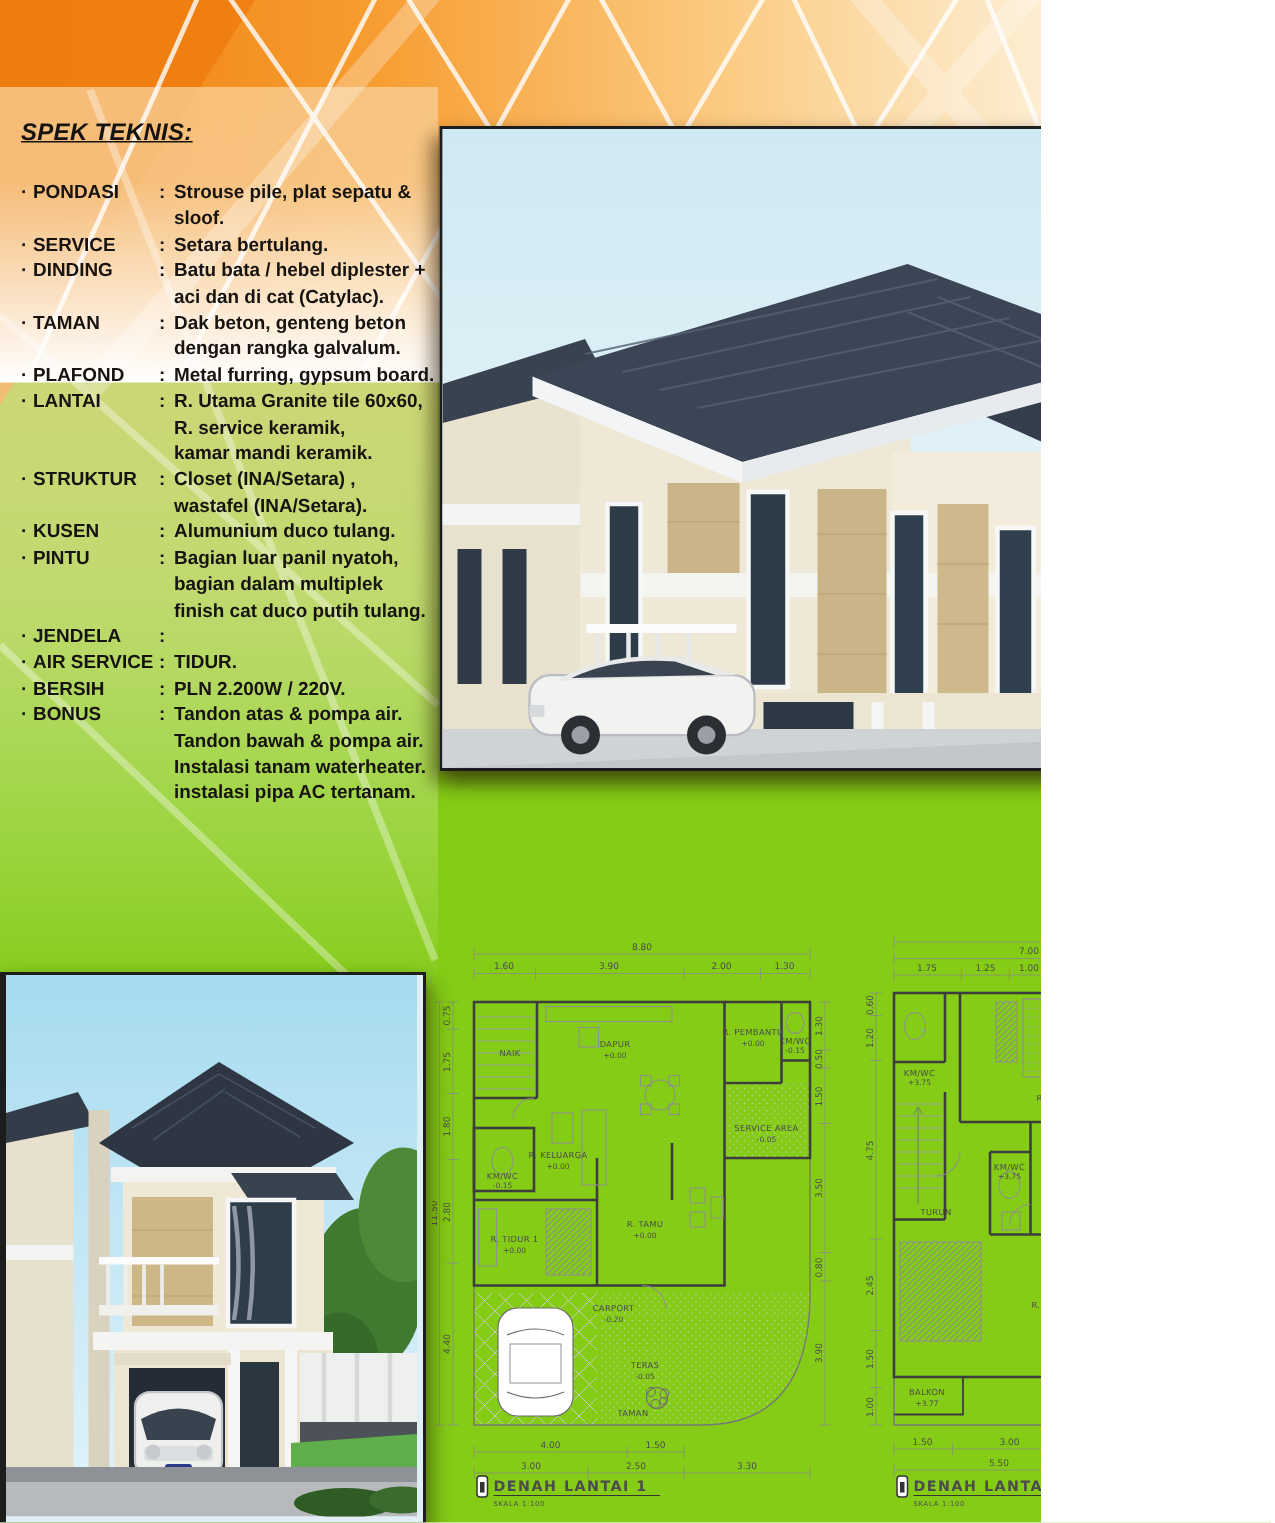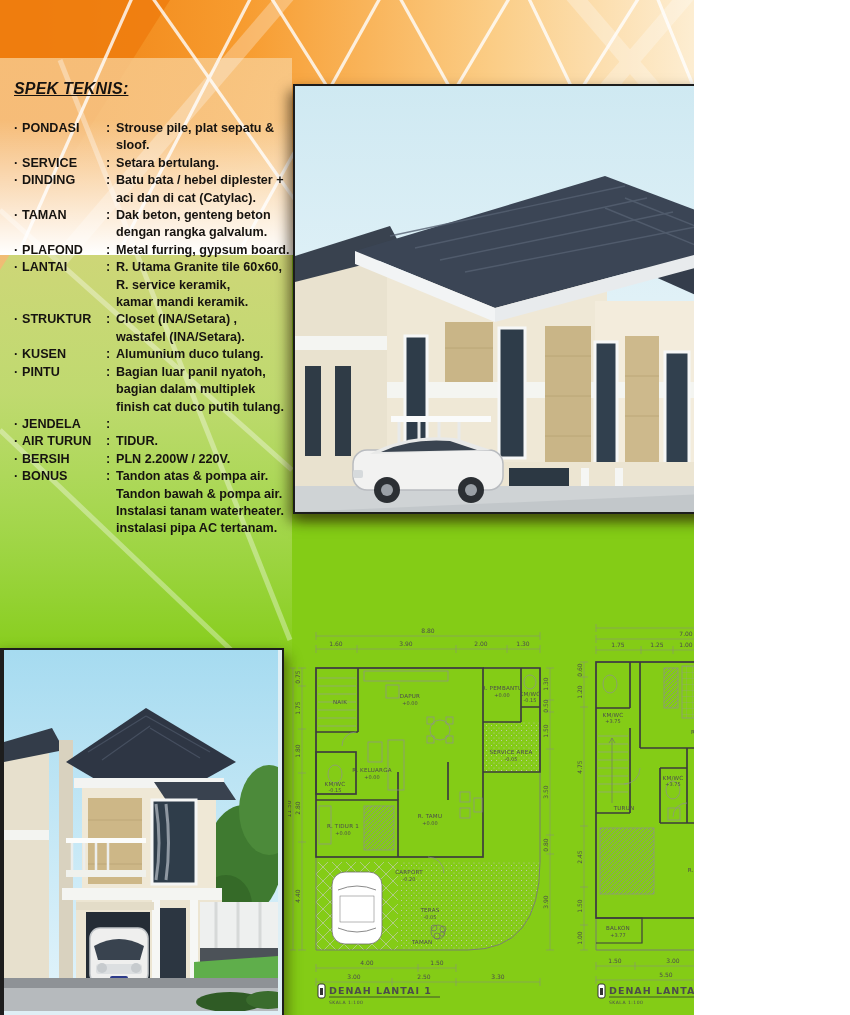--- a/index.html
+++ b/index.html
@@ -161,21 +161,21 @@
 bagian dalam multiplek
 finish cat duco putih tulang.</span>
       </div>
       <div class="spec-row">
         <span class="spec-bullet">·</span>
         <span class="spec-label">JENDELA</span>
         <span class="spec-colon">:</span>
       </div>
       <div class="spec-row">
         <span class="spec-bullet">·</span>
-        <span class="spec-label">AIR TURUN</span>
+        <span class="spec-label">AIR SERVICE</span>
         <span class="spec-colon">:</span>
         <span class="spec-value">TIDUR.</span>
       </div>
       <div class="spec-row">
         <span class="spec-bullet">·</span>
         <span class="spec-label">BERSIH</span>
         <span class="spec-colon">:</span>
         <span class="spec-value">PLN 2.200W / 220V.</span>
       </div>
       <div class="spec-row">

